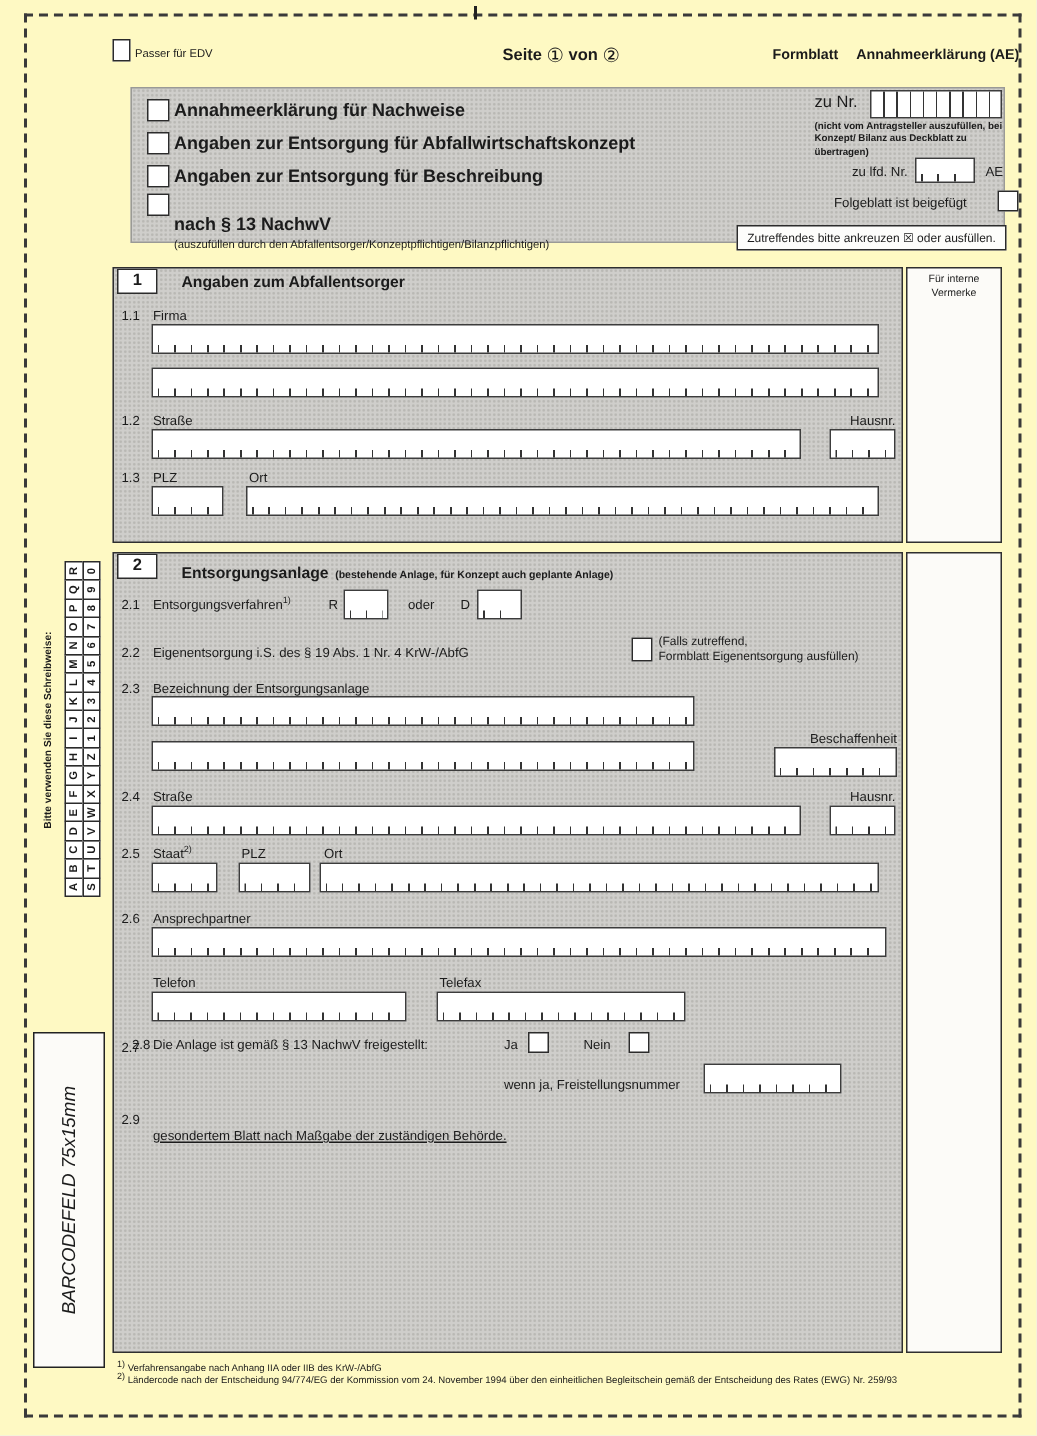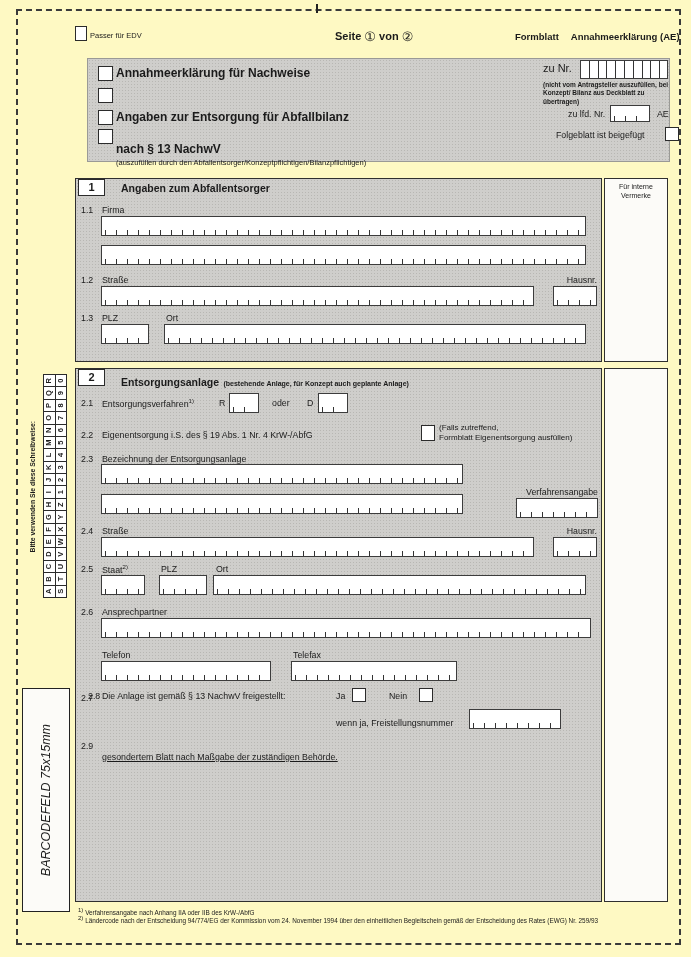--- a/index.html
+++ b/index.html
@@ -77,40 +77,42 @@
   <div class="abs formblatt" style="left:515px;top:31px;">
     <span>Formblatt</span>
     <span>Annahmeerklärung (AE)</span>
   </div>
 
   <div class="abs graybox headerbox" style="left:75px;top:58px;width:583px;height:104px;margin-left:12px;">
     <span class="cb" style="left:10px;top:7px;"></span>
     <span class="abs opt" style="left:28px;top:7px;">Annahmeerklärung für Nachweise</span>
 
     <span class="cb" style="left:10px;top:29px;"></span>
+    <span class="abs opt" style="left:28px;top:29px;">Angaben zur Entsorgung für Abfallwirtschaftskonzept</span>
 
     <span class="cb" style="left:10px;top:51px;"></span>
-    <span class="abs opt" style="left:28px;top:51px;">Angaben zur Entsorgung für Abfallbilanz</span>
+    <span class="abs opt" style="left:28px;top:51px;">Angaben zur Entsorgung für Beschreibung</span>
 
     <span class="cb" style="left:10px;top:70px;"></span>
     <span class="abs opt" style="left:28px;top:83px;">nach § 13 NachwV</span>
 
     <span class="abs small" style="left:28px;top:99px;">(auszufüllen durch den Abfallentsorger/Konzeptpflichtigen/Bilanzpflichtigen)</span>
 
     <span class="abs zunr" style="left:455px;top:3px;">zu Nr.</span>
     <div class="field cells10" style="left:492px;top:1px;width:88px;height:19px;"></div>
     <div class="abs tiny" style="left:455px;top:22px;width:126px;">(nicht vom Antragsteller auszufüllen, bei Konzept/ Bilanz aus Deckblatt zu übertragen)</div>
 
     <span class="abs lb" style="left:480px;top:50px;">zu lfd. Nr.</span>
     <div class="field comb" style="left:522px;top:46px;width:40px;height:17px;"></div>
     <span class="abs lb" style="left:569px;top:50px;">AE</span>
 
     <span class="abs lb" style="left:468px;top:71px;">Folgeblatt ist beigefügt</span>
     <span class="cb" style="left:577px;top:68px;width:12px;height:12px;"></span>
 
+    <div class="instrbox" style="left:403px;top:91px;width:180px;height:17px;">Zutreffendes bitte ankreuzen ☒ oder ausfüllen.</div>
   </div>
 
   <div class="abs graybox sectionbox" style="left:75px;top:178px;width:527px;height:184px;">
     <div class="secnum" style="left:2px;top:0px;">1</div>
     <span class="abs sectitle" style="left:45px;top:3px;">Angaben zum Abfallentsorger</span>
 
     <span class="abs num" style="left:5px;top:26px;">1.1</span>
     <span class="abs lb" style="left:26px;top:26px;">Firma</span>
     <div class="field comb" style="left:25px;top:37px;width:485px;height:20px;"></div>
     <div class="field comb" style="left:25px;top:66px;width:485px;height:20px;"></div>
@@ -143,21 +145,21 @@
 
     <span class="abs num" style="left:5px;top:61px;">2.2</span>
     <span class="abs lb" style="left:26px;top:61px;">Eigenentsorgung i.S. des § 19 Abs. 1 Nr. 4 KrW-/AbfG</span>
     <span class="cb" style="left:345px;top:56px;width:12px;height:14px;"></span>
     <span class="abs" style="left:363px;top:54px;font-size:8px;">(Falls zutreffend,</span>
     <span class="abs" style="left:363px;top:64px;font-size:8px;">Formblatt Eigenentsorgung ausfüllen)</span>
 
     <span class="abs num" style="left:5px;top:85px;">2.3</span>
     <span class="abs lb" style="left:26px;top:85px;">Bezeichnung der Entsorgungsanlage</span>
     <div class="field comb" style="left:25px;top:95px;width:362px;height:20px;"></div>
-    <span class="abs lb rightlb" style="left:420px;top:118px;width:102px;">Verfahrensangabe</span>
+    <span class="abs lb rightlb" style="left:420px;top:118px;width:102px;">Beschaffenheit</span>
     <div class="field comb" style="left:25px;top:125px;width:362px;height:20px;"></div>
     <div class="field comb" style="left:440px;top:129px;width:82px;height:20px;"></div>
 
     <span class="abs num" style="left:5px;top:157px;">2.4</span>
     <span class="abs lb" style="left:26px;top:157px;">Straße</span>
     <span class="abs lb rightlb" style="left:480px;top:157px;width:41px;">Hausnr.</span>
     <div class="field comb" style="left:25px;top:168px;width:433px;height:20px;"></div>
     <div class="field comb" style="left:477px;top:168px;width:44px;height:20px;"></div>
 
     <span class="abs num" style="left:5px;top:195px;">2.5</span>

